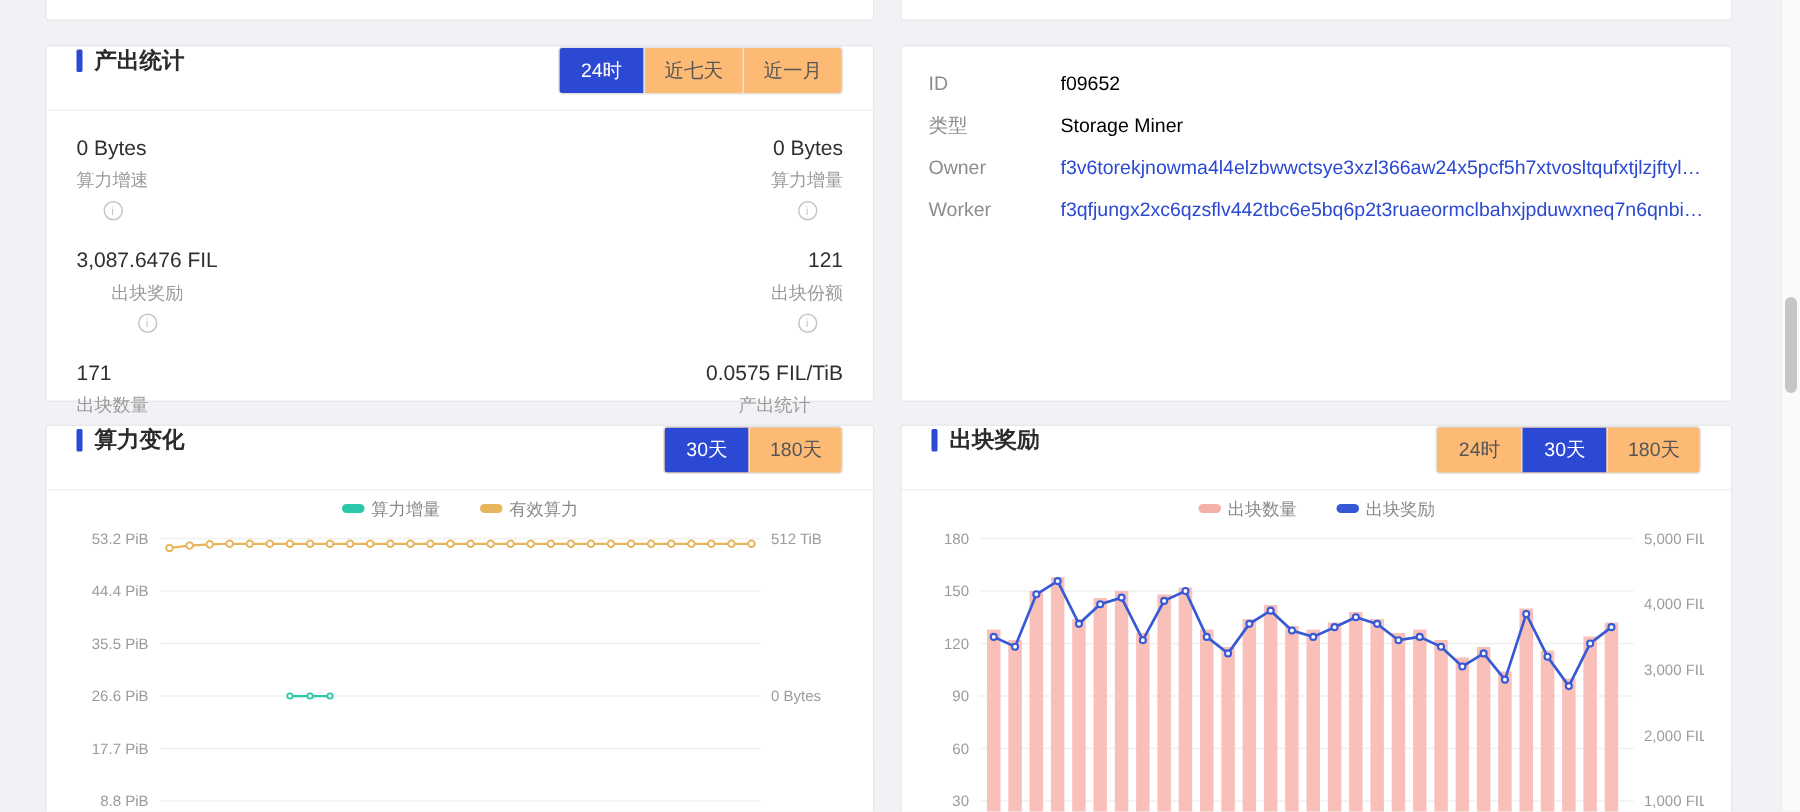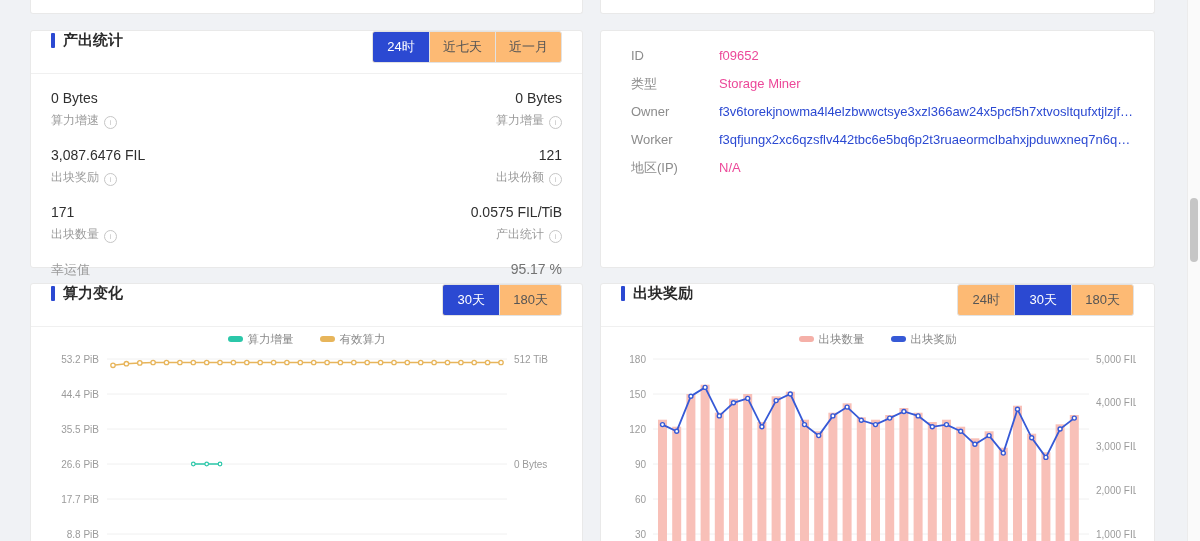--- a/index.html
+++ b/index.html
@@ -27,36 +27,36 @@
 
   .tabs{display:flex;border:1px solid #e2e2e2;border-radius:3px;overflow:hidden;background:#fdba74;}
   .tab{min-width:30px;text-align:center;padding:6px 13px;font-size:13px;color:#555;cursor:pointer;white-space:nowrap;}
   .tab + .tab{border-left:1px solid #e2e2e2;}
   .tab.active{background:#2b49d2;color:#fff;}
 
   
   .stats-body{padding:16px 20px 0 20px;}
   .stat-row{display:flex;justify-content:space-between;margin-bottom:18px;}
   .stat .v{font-size:14px;color:#2f2f2f;margin-bottom:6px;}
-  .stat .l{font-size:12px;color:#9a9a9a;display:flex;align-items:flex-end;gap:5px;}
+  .stat .l{font-size:12px;color:#9a9a9a;display:flex;align-items:center;gap:5px;flex-direction:column;}
   .stat.right{text-align:right;}
   .stat.right .l{justify-content:flex-end;}
   .info{
     width:11px;height:11px;border:1px solid #c6c6c6;border-radius:50%;
     font-size:8px;line-height:11px;text-align:center;color:#c6c6c6;display:inline-block;flex:none;
   }
   .lucky-row{display:flex;justify-content:space-between;font-size:13px;margin-top:2px;}
   .lucky-row .ll{color:#9a9a9a;}
   .lucky-row .lv{color:#737373;font-size:14px;}
 
   
-  .acct-body{padding:17px 18px 0 18px;margin-left:12px;}
+  .acct-body{padding:17px 18px 0 18px;}
   .acct-row{display:flex;margin-bottom:13px;font-size:13px;line-height:15px;}
   .acct-label{width:88px;flex:none;color:#8c8c8c;}
-  .acct-value{color:#ec4899;overflow:hidden;white-space:nowrap;text-overflow:ellipsis;}
+  .acct-value{color:#000000;overflow:hidden;white-space:nowrap;text-overflow:ellipsis;}
   .acct-value.link{color:#2b49d2;cursor:pointer;}
 
   
   .chart-body{padding:4px 20px 0 20px;}
   .legend{display:flex;justify-content:center;align-items:center;gap:26px;height:16px;font-size:11.5px;color:#888;}
   .legend-item{display:flex;align-items:center;gap:5px;}
   .pill{width:15px;height:6px;border-radius:3px;display:inline-block;}
   .chart-holder{margin-top:2px;}
 
   
@@ -153,24 +153,20 @@
           <span class="acct-label">类型</span>
           <span class="acct-value">Storage Miner</span>
         </div>
         <div class="acct-row">
           <span class="acct-label">Owner</span>
           <span class="acct-value link">f3v6torekjnowma4l4elzbwwctsye3xzl366aw24x5pcf5h7xtvosltqufxtjlzjftylol7piy...</span>
         </div>
         <div class="acct-row">
           <span class="acct-label">Worker</span>
           <span class="acct-value link">f3qfjungx2xc6qzsflv442tbc6e5bq6p2t3ruaeormclbahxjpduwxneq7n6qnbijqms...</span>
-        </div>
-        <div class="acct-row">
-          <span class="acct-label">地区(IP)</span>
-          <span class="acct-value">N/A</span>
         </div>
       </div>
     </div>
   </div>
 
   <div class="cols row-charts">
 
     <div class="card col-left h470">
       <div class="card-header">
         <div class="card-title">

